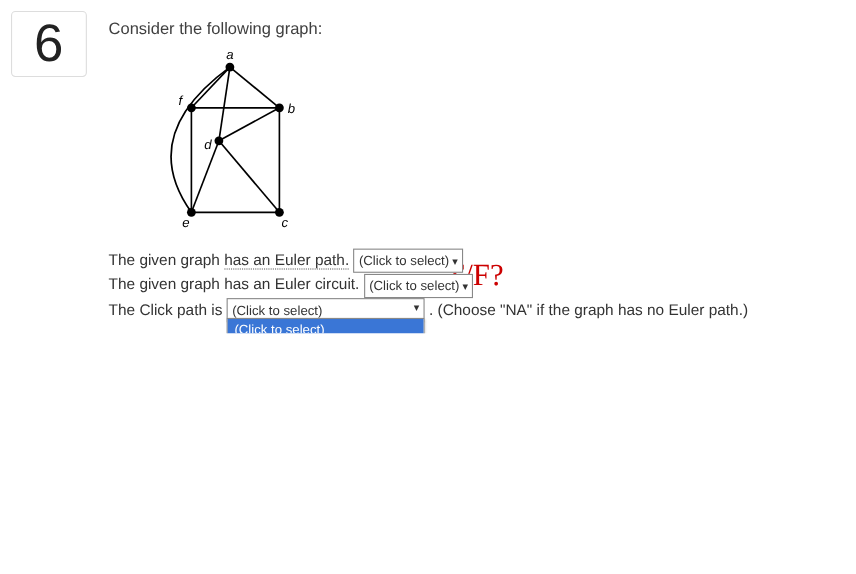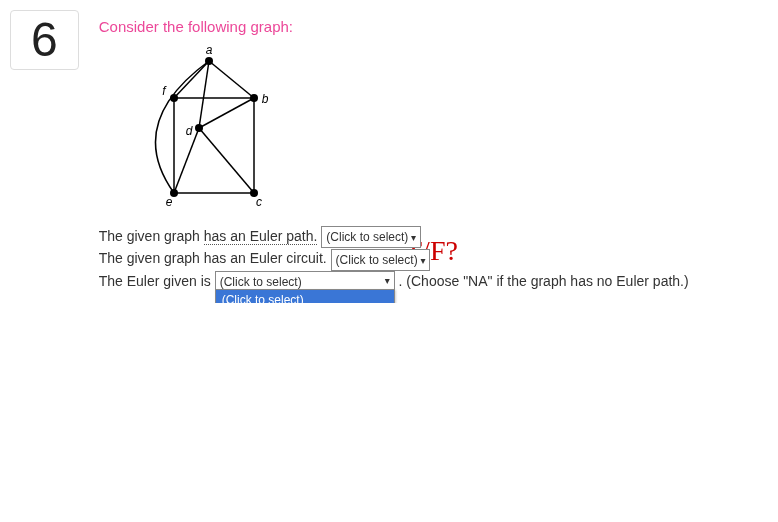--- a/index.html
+++ b/index.html
@@ -1,20 +1,20 @@
 <!DOCTYPE html>
 <html><head>
   <meta charset="utf-8">
   <style>
     * { box-sizing: border-box; margin: 0; padding: 0; }
     body { font-family: Arial, sans-serif; font-size: 14px; color: #333; padding: 10px; width: 778px; }
     .container { display: flex; align-items: flex-start; gap: 20px; }
     .question-number { font-size: 48px; font-weight: 400; color: #222; border: 1px solid #ddd; padding: 5px 20px; border-radius: 4px; line-height: 1; }
     .content { flex: 1; padding-top: 8px; }
-    .prompt { font-size: 15px; color: #ec4899; margin-bottom: 8px; }
+    .prompt { font-size: 15px; color: #404040; margin-bottom: 8px; }
     .graph { margin: 0 0 10px 40px; }
     .annotation-1 { position: absolute; font-family: 'Comic Sans MS', cursive; color: #c00; font-size: 28px; font-weight: 400; left: 405px; top: 235px; }
     .statements { font-size: 14px; line-height: 1.5; color: #333; }
     .stmt-row { position: relative; }
     .select-closed { display: inline-block; border: 1px solid #888; padding: 1px 4px; font-size: 12px; background: #fff; vertical-align: middle; }
     .select-closed::after { content: " ▾"; font-size: 10px; }
     .dotted { border-bottom: 1px dotted #555; }
     .select-open-wrap { display: inline-block; vertical-align: top; position: relative; }
     .select-open-head { border: 1px solid #888; padding: 1px 4px; font-size: 12px; background: #fff; min-width: 180px; display: inline-block; }
     .select-open-head::after { content: " ▾"; font-size: 10px; float: right; }
@@ -69,21 +69,21 @@
       <div class="stmt-row">
         <span>The given graph </span><span class="dotted">has an Euler path.</span>
         <span class="select-closed">(Click to select)</span>
         
       </div>
       <div class="stmt-row">
         <span>The given graph has an Euler circuit. </span>
         <span class="select-closed">(Click to select)</span>
       </div>
       <div class="stmt-row">
-        <span>The Euler given is</span>
+        <span>The Click path is</span>
         <span class="select-open-wrap">
           <span class="select-open-head">(Click to select)</span>
           <div class="select-open-list">
             <div class="opt sel">(Click to select)</div>
             <div class="opt">NA</div>
             <div class="opt">e, a, b, e, d, a, f, b, d, a, e, c</div>
             <div class="opt">f, a, b, c, d, e, f, b, d, c, e, b</div>
             <div class="opt">e, f, b, c, d, e, f, b, d, a, e, c</div>
             <div class="opt">f, a, b, c, d, e, f, b, d, a, e, c</div>
           </div>

